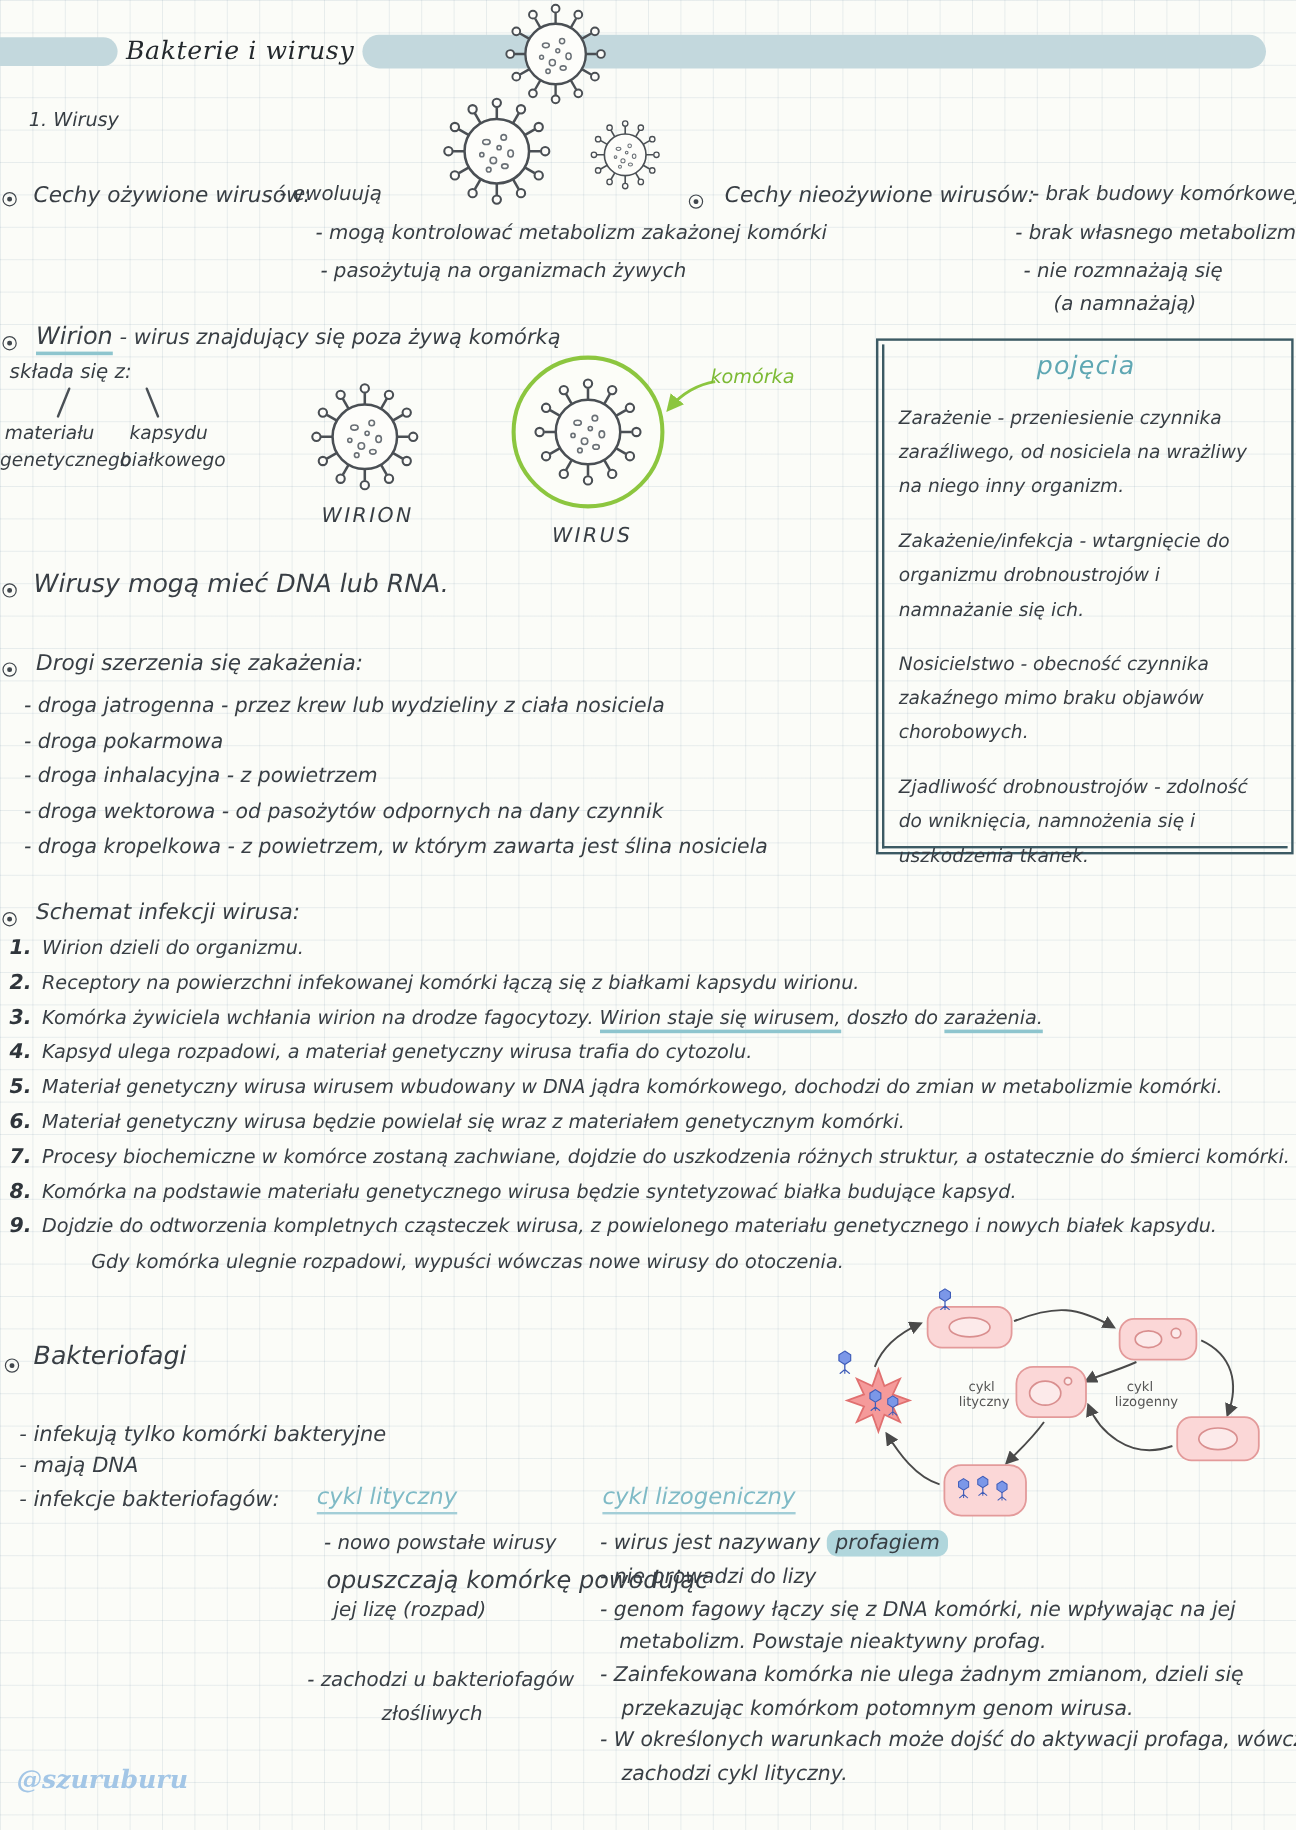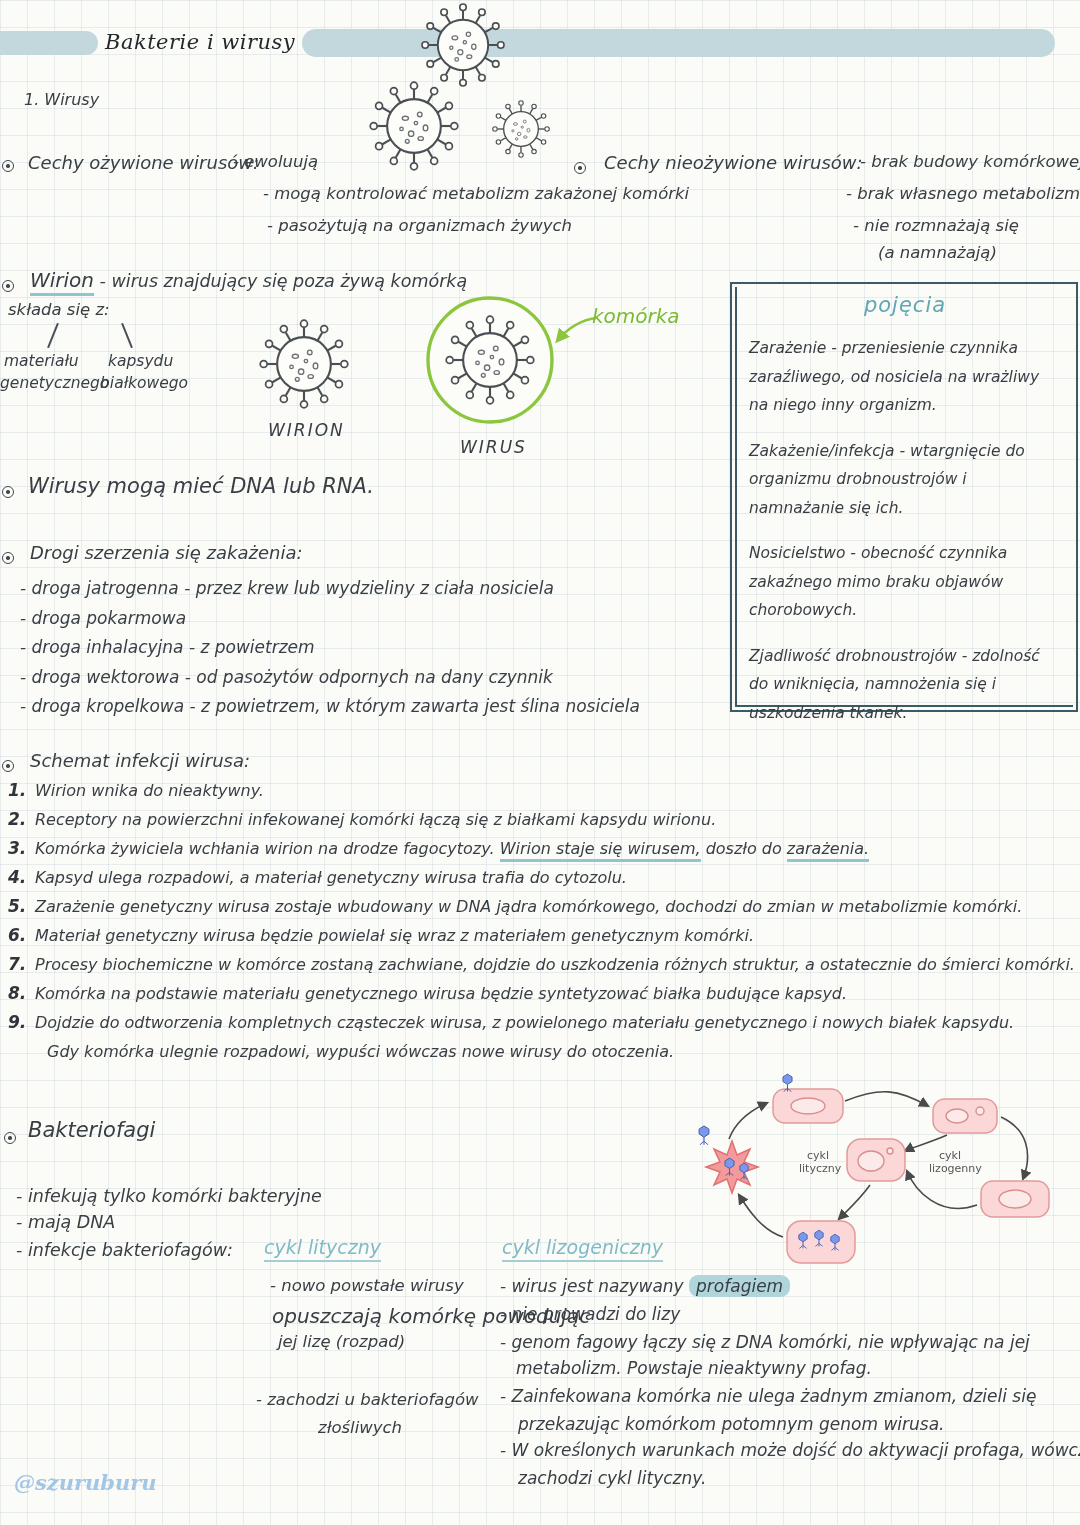--- a/index.html
+++ b/index.html
@@ -148,21 +148,21 @@
   <div class="abs nowrap caption" style="left:460px;top:437px">WIRUS</div>
 
   <svg class="abs" style="left:552px;top:314px" width="46" height="32" viewBox="0 0 46 32">
     <defs>
         <marker id="garr" viewBox="0 0 10 10" refX="7" refY="5" markerWidth="6" markerHeight="6" orient="auto-start-reverse">
           <path d="M0,0 L10,5 L0,10 z" fill="#8cc63f"></path>
         </marker>
       </defs>
     <path d="M44,4 C30,6 16,14 6,26" stroke="#8cc63f" stroke-width="2.4" fill="none" marker-end="url(#garr)"></path>
   </svg>
-  <div class="abs nowrap green" style="left:592px;top:304px;font-size:20px">komórka</div>
+  <div class="abs nowrap green" style="left:592px;top:304px;font-size:16px">komórka</div>
 
   <div class="pbox">
     <div class="pbox-inner">
       <div class="ptitle">pojęcia</div>
       <p class="def">Zarażenie - przeniesienie czynnika zaraźliwego, od nosiciela na wrażliwy na niego inny organizm.</p>
       <p class="def">Zakażenie/infekcja - wtargnięcie do organizmu drobnoustrojów i namnażanie się ich.</p>
       <p class="def">Nosicielstwo - obecność czynnika zakaźnego mimo braku objawów chorobowych.</p>
       <p class="def">Zjadliwość drobnoustrojów - zdolność do wniknięcia, namnożenia się i uszkodzenia tkanek.</p>
     </div>
   </div>
@@ -178,56 +178,56 @@
     <div>- droga inhalacyjna - z powietrzem</div>
     <div>- droga wektorowa - od pasożytów odpornych na dany czynnik</div>
     <div>- droga kropelkowa - z powietrzem, w którym zawarta jest ślina nosiciela</div>
   </div>
 
   <span class="bullet" style="left:2px;top:760px"></span>
   <div class="abs nowrap" style="left:30px;top:750px;font-size:18px">Schemat infekcji wirusa:</div>
   <div class="steps">
     <div class="step">
         <span class="n">1.</span>
-        <span class="t">Wirion wnika do nieaktywny.</span>
+        <span class="t">Wirion dzieli do organizmu.</span>
       </div>
     <div class="step">
         <span class="n">2.</span>
         <span class="t">Receptory na powierzchni infekowanej komórki łączą się z białkami kapsydu wirionu.</span>
       </div>
     <div class="step">
       <span class="n">3.</span>
       <span class="t"><span>Komórka żywiciela wchłania wirion na drodze fagocytozy. </span><span class="u-teal">Wirion staje się wirusem,</span><span> doszło do </span><span class="u-teal">zarażenia.</span></span>
     </div>
     <div class="step">
         <span class="n">4.</span>
         <span class="t">Kapsyd ulega rozpadowi, a materiał genetyczny wirusa trafia do cytozolu.</span>
       </div>
     <div class="step">
         <span class="n">5.</span>
-        <span class="t">Zarażenie genetyczny wirusa zostaje wbudowany w DNA jądra komórkowego, dochodzi do zmian w metabolizmie komórki.</span>
+        <span class="t">Materiał genetyczny wirusa wirusem wbudowany w DNA jądra komórkowego, dochodzi do zmian w metabolizmie komórki.</span>
       </div>
     <div class="step">
         <span class="n">6.</span>
         <span class="t">Materiał genetyczny wirusa będzie powielał się wraz z materiałem genetycznym komórki.</span>
       </div>
     <div class="step">
         <span class="n">7.</span>
         <span class="t">Procesy biochemiczne w komórce zostaną zachwiane, dojdzie do uszkodzenia różnych struktur, a ostatecznie do śmierci komórki.</span>
       </div>
     <div class="step">
         <span class="n">8.</span>
         <span class="t">Komórka na podstawie materiału genetycznego wirusa będzie syntetyzować białka budujące kapsyd.</span>
       </div>
     <div class="step">
         <span class="n">9.</span>
         <span class="t">Dojdzie do odtworzenia kompletnych cząsteczek wirusa, z powielonego materiału genetycznego i nowych białek kapsydu.</span>
       </div>
   </div>
-  <div class="abs nowrap" style="left:47px;top:1042px;font-size:16px">Gdy komórka ulegnie rozpadowi, wypuści wówczas nowe wirusy do otoczenia.</div>
+  <div class="abs nowrap" style="left:76px;top:1042px;font-size:16px">Gdy komórka ulegnie rozpadowi, wypuści wówczas nowe wirusy do otoczenia.</div>
 
   <span class="bullet" style="left:4px;top:1132px"></span>
   <div class="abs nowrap" style="left:28px;top:1118px;font-size:21px">Bakteriofagi</div>
   <div class="abs nowrap" style="left:16px;top:1186px;font-size:17.5px">- infekują tylko komórki bakteryjne</div>
   <div class="abs nowrap" style="left:16px;top:1212px;font-size:17.5px">- mają DNA</div>
   <div class="abs nowrap" style="left:16px;top:1240px;font-size:17.5px">- infekcje bakteriofagów:</div>
   <div class="abs nowrap teal-h" style="left:264px;top:1236px;font-size:19px">cykl lityczny</div>
   <div class="abs nowrap teal-h" style="left:502px;top:1236px;font-size:19px">cykl lizogeniczny</div>
 
   <div class="abs nowrap" style="left:270px;top:1276px;font-size:16.5px">- nowo powstałe wirusy</div>

